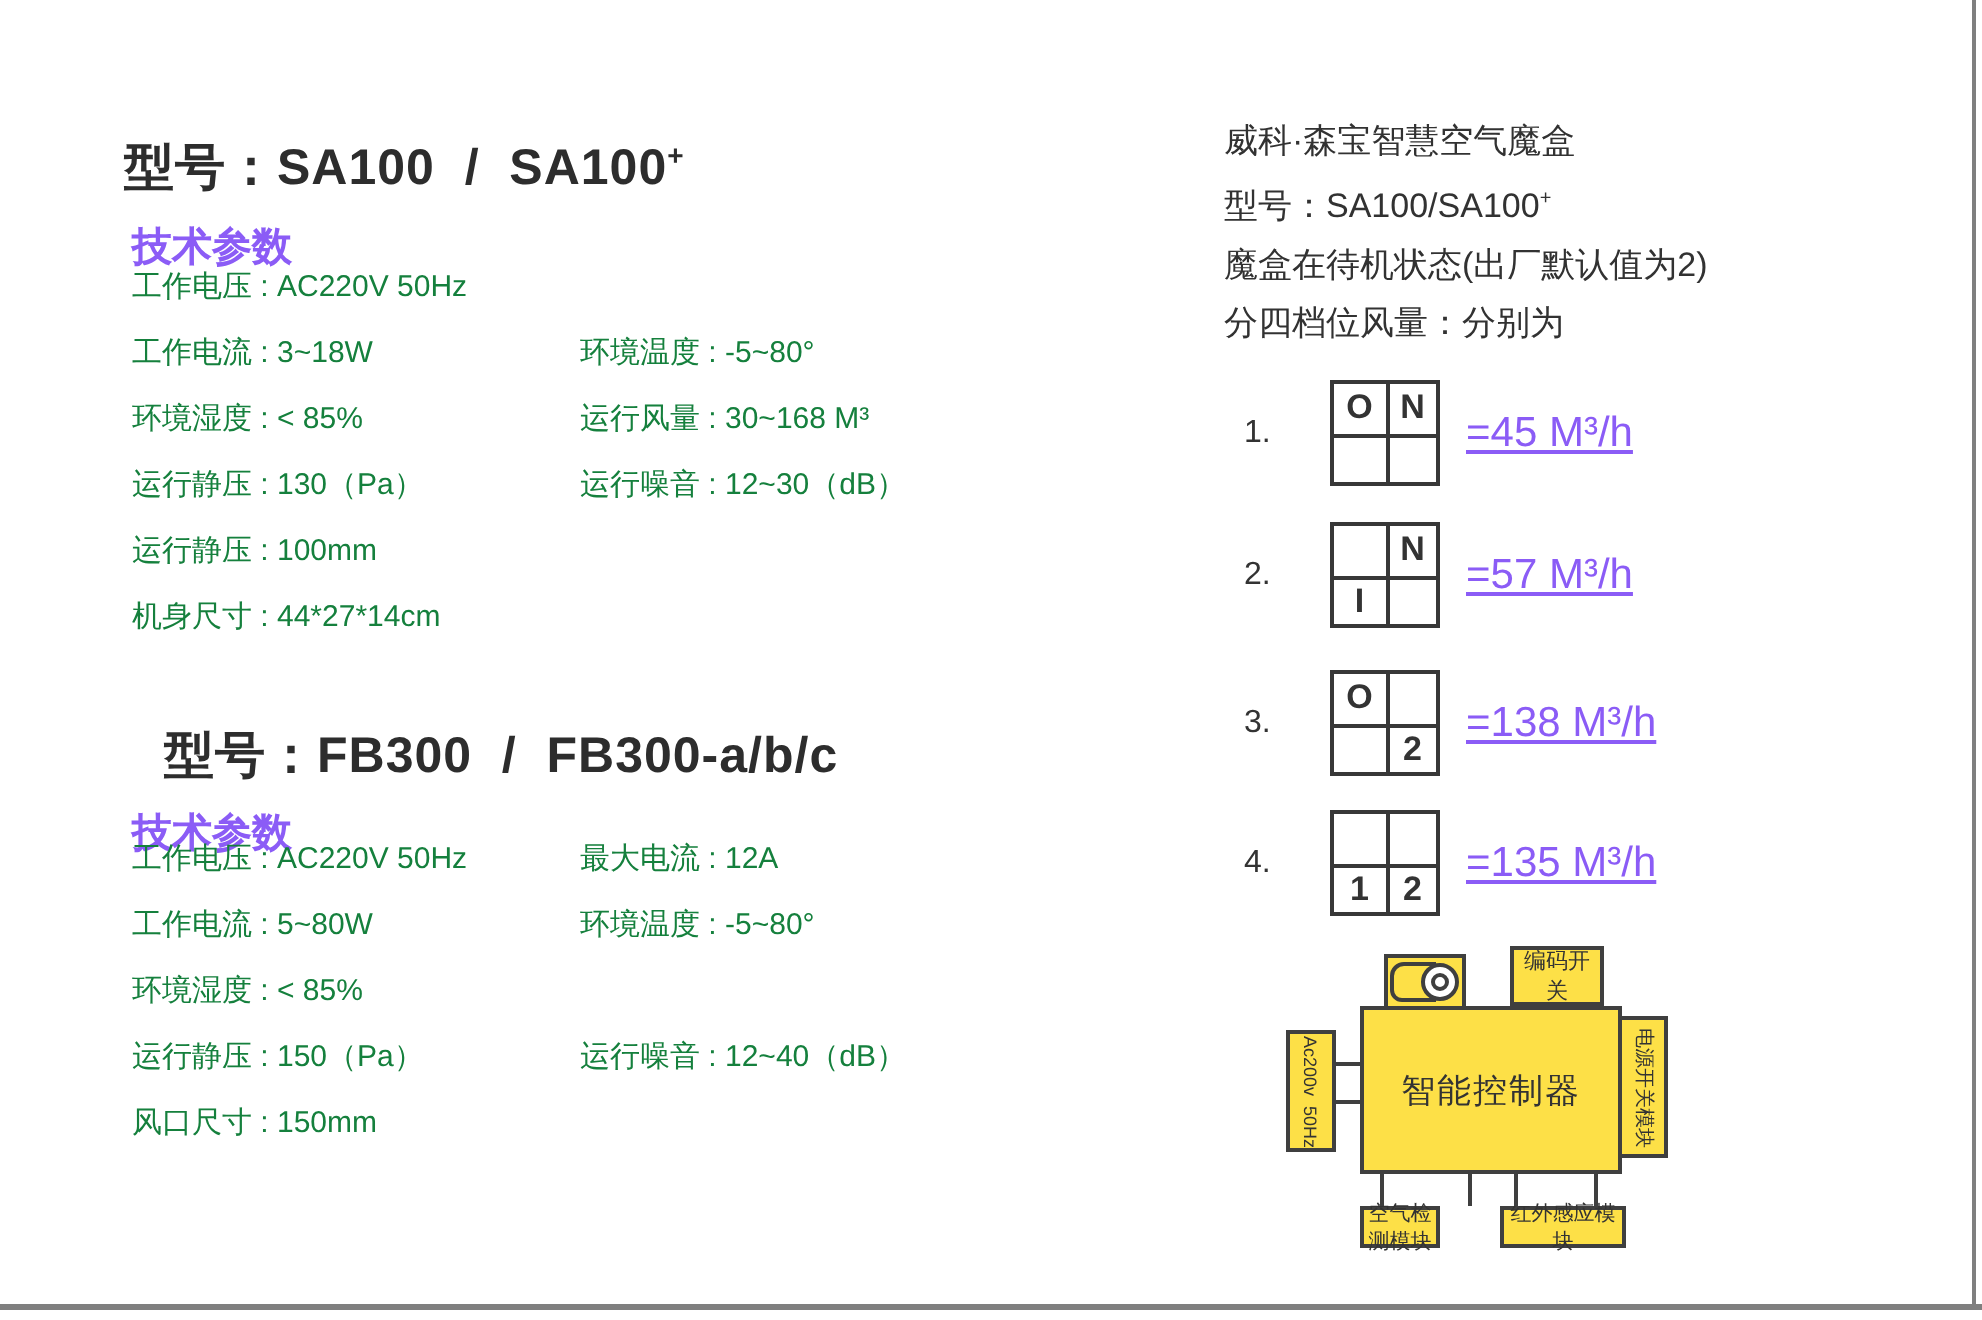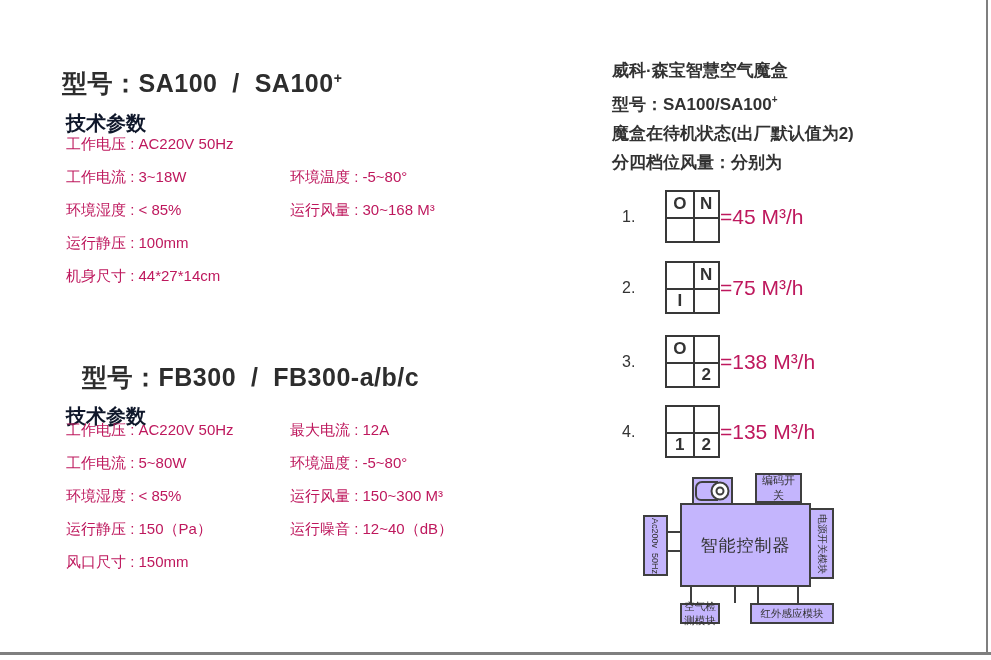--- a/index.html
+++ b/index.html
@@ -9,59 +9,59 @@
   }
   
   .pb-right{position:absolute;left:986px;top:0;width:2px;height:653px;background:#7f7f7f;}
   .pb-bottom{position:absolute;left:0;top:652px;width:991px;height:3px;background:#7f7f7f;}
 
   
   .model-title{position:absolute;font-size:25px;font-weight:bold;color:#2d2d2d;white-space:pre;letter-spacing:.5px;}
   #title-1{left:62px;top:50px;}
   #title-2{left:62px;top:344px;margin-left:20px;}
   .model-title sup{font-size:14px;font-weight:bold;}
-  .section-heading{position:absolute;font-size:20px;font-weight:bold;color:#0f172a;}
+  .section-heading{position:absolute;font-size:20px;font-weight:bold;color:#8b5cf6;}
   #heading-1{left:66px;top:93px;}
   #heading-2{left:66px;top:386px;}
   .specs{position:absolute;left:66px;width:470px;}
   #specs-1{top:127px;}
   #specs-2{top:413px;}
-  .spec-row{display:flex;height:33px;line-height:33px;font-size:15px;font-weight:500;color:#be185d;}
+  .spec-row{display:flex;height:33px;line-height:33px;font-size:15px;font-weight:500;color:#15803d;}
   .spec-row span{white-space:pre;}
   .spec-row .cl{width:224px;}
 
   
-  .intro{position:absolute;left:612px;top:56px;font-size:17px;line-height:29px;color:#323232;font-weight:700;}
+  .intro{position:absolute;left:612px;top:56px;font-size:17px;line-height:29px;color:#323232;font-weight:400;}
   .intro p{margin:0;white-space:pre;}
   .intro sup{font-size:10px;}
 
   
   .gear{position:absolute;left:622px;height:53px;display:flex;align-items:center;}
   #gear-1{top:190px;} #gear-2{top:261px;} #gear-3{top:335px;} #gear-4{top:405px;}
   .gnum{width:43px;font-size:16px;color:#333;}
   .dip{width:55px;height:53px;box-sizing:border-box;border:2px solid #383838;
        display:grid;grid-template-columns:1fr 1fr;grid-template-rows:1fr 1fr;background:#fff;}
   .dip .cell{box-sizing:border-box;display:flex;align-items:center;justify-content:center;
        font-size:17px;font-weight:600;color:#333;}
   .dip .cell:nth-child(2){border-left:2px solid #383838;}
   .dip .cell:nth-child(3){border-top:2px solid #383838;}
   .dip .cell:nth-child(4){border-left:2px solid #383838;border-top:2px solid #383838;}
-  .gval{font-size:21px;font-weight:500;color:#be185d;white-space:pre;}
+  .gval{margin-left:13px;font-size:21px;font-weight:500;color:#8b5cf6;white-space:pre;text-decoration:underline;}
 
   
   .diagram{position:absolute;left:641px;top:471px;width:210px;height:165px;}
-  .dbox{position:absolute;box-sizing:border-box;border:2px solid #3f3f3f;background:#c4b5fd;
+  .dbox{position:absolute;box-sizing:border-box;border:2px solid #3f3f3f;background:#fde047;
         display:flex;align-items:center;justify-content:center;color:#333;text-align:center;}
   #fan-box{left:51px;top:6px;width:41px;height:28px;}
   #coding-box{left:114px;top:2px;width:47px;height:30px;font-size:11px;}
   #main-box{left:39px;top:32px;width:131px;height:84px;font-size:17px;letter-spacing:1px;}
   #power-box{left:168px;top:37px;width:25px;height:71px;}
   #ac-box{left:2px;top:44px;width:25px;height:61px;}
   #air-box{left:39px;top:132px;width:40px;height:21px;font-size:10.5px;}
-  #ir-box{left:109px;top:132px;width:84px;height:21px;font-size:10.5px;}
+  #ir-box{left:109px;top:132px;width:63px;height:21px;font-size:10.5px;}
   .vtext{white-space:pre;transform:rotate(90deg);font-size:10px;color:#333;}
   #ac-box .vtext{font-size:9px;}
   .conn{position:absolute;background:#3f3f3f;}
   #conn-ac1{left:27px;top:60px;width:12px;height:2px;}
   #conn-ac2{left:27px;top:79px;width:12px;height:2px;}
   #conn-b1{left:49px;top:116px;width:2px;height:16px;}
   #conn-b2{left:93px;top:116px;width:2px;height:16px;}
   #conn-b3{left:116px;top:116px;width:2px;height:16px;}
   #conn-b4{left:156px;top:116px;width:2px;height:16px;}
 </style>
@@ -81,20 +81,24 @@
       </div>
     <div class="spec-row">
         <span class="cl">工作电流 : 3~18W</span>
         <span class="cr">环境温度 : -5~80°</span>
       </div>
     <div class="spec-row">
         <span class="cl">环境湿度 : &lt; 85%</span>
         <span class="cr">运行风量 : 30~168 M³</span>
       </div>
     <div class="spec-row">
+        <span class="cl">运行静压 : 130（Pa）</span>
+        <span class="cr">运行噪音 : 12~30（dB）</span>
+      </div>
+    <div class="spec-row">
         <span class="cl">运行静压 : 100mm</span>
       </div>
     <div class="spec-row">
         <span class="cl">机身尺寸 : 44*27*14cm</span>
         <span class="cr"></span>
       </div>
   </div>
 
   <h1 class="model-title" id="title-2"><span>型号：FB300  /  FB300-a/b/c</span><sup></sup></h1>
   <h2 class="section-heading" id="heading-2">技术参数</h2>
@@ -102,21 +106,20 @@
     <div class="spec-row">
         <span class="cl">工作电压 : AC220V 50Hz</span>
         <span class="cr">最大电流 : 12A</span>
       </div>
     <div class="spec-row">
         <span class="cl">工作电流 : 5~80W</span>
         <span class="cr">环境温度 : -5~80°</span>
       </div>
     <div class="spec-row">
         <span class="cl">环境湿度 : &lt; 85%</span>
-        <span class="cr">运行风量 : 150~300 M³</span>
       </div>
     <div class="spec-row">
         <span class="cl">运行静压 : 150（Pa）</span>
         <span class="cr">运行噪音 : 12~40（dB）</span>
       </div>
     <div class="spec-row">
         <span class="cl">风口尺寸 : 150mm</span>
         <span class="cr"></span>
       </div>
   </div>
@@ -139,21 +142,21 @@
     <span class="gval">=45 M³/h</span>
   </div>
   <div class="gear" id="gear-2">
     <span class="gnum">2.</span>
     <div class="dip">
       <span class="cell"></span>
       <span class="cell">N</span>
       <span class="cell">I</span>
       <span class="cell"></span>
     </div>
-    <span class="gval">=75 M³/h</span>
+    <span class="gval">=57 M³/h</span>
   </div>
   <div class="gear" id="gear-3">
     <span class="gnum">3.</span>
     <div class="dip">
       <span class="cell">O</span>
       <span class="cell"></span>
       <span class="cell"></span>
       <span class="cell">2</span>
     </div>
     <span class="gval">=138 M³/h</span>

